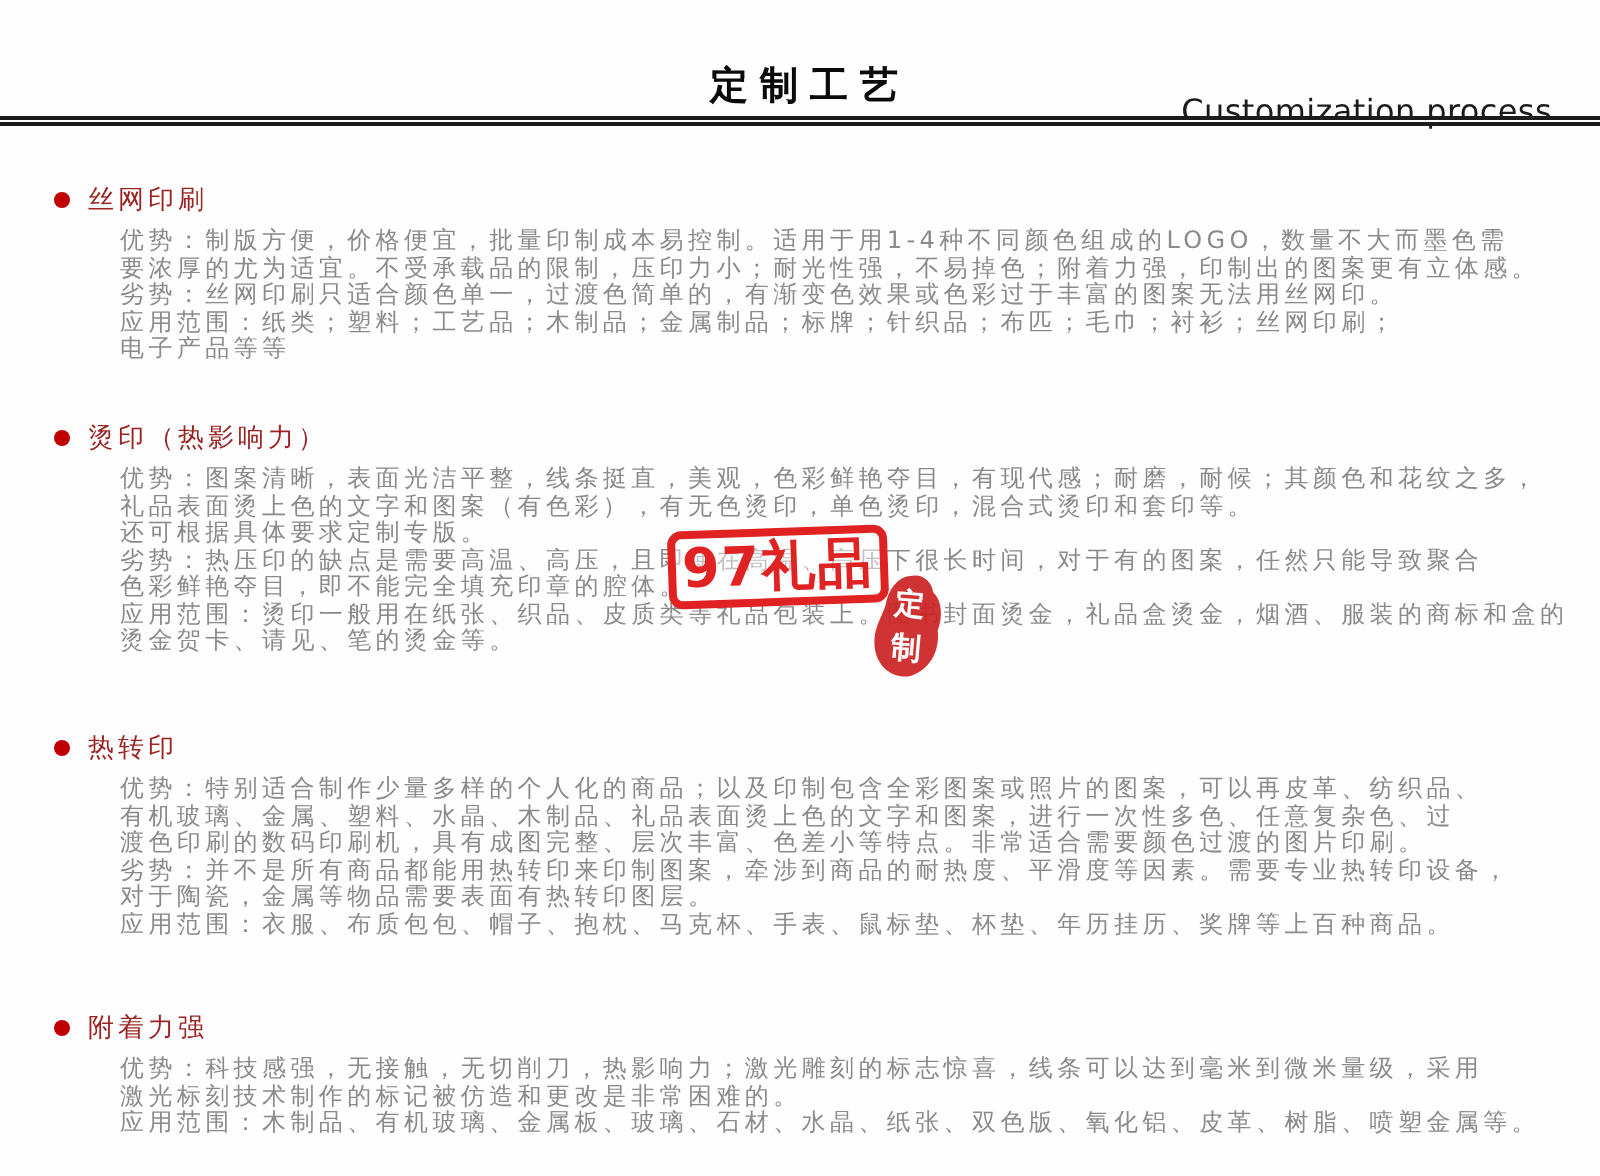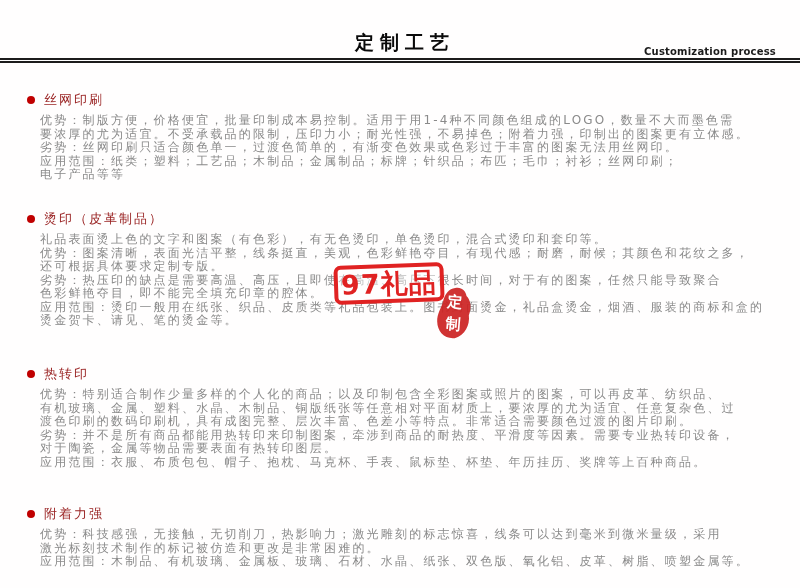--- a/index.html
+++ b/index.html
@@ -12,21 +12,21 @@
   }
   
   .page-title{
     position:absolute;top:30px;left:10px;right:0;
     text-align:center;
     font-size:19px;font-weight:bold;color:#0a0a0a;
     letter-spacing:6px;
   }
   .page-subtitle{
     position:absolute;top:46px;right:24px;
-    font-size:10px;font-weight:bold;color:#1b1b1b;
+    font-size:16px;font-weight:normal;color:#1b1b1b;
     letter-spacing:0.2px;
   }
   .double-rule{
     position:absolute;top:58px;left:0;width:800px;height:1px;
     border-top:2px solid #1c1c1c;
     border-bottom:2px solid #1c1c1c;
     background:#ffffff;
   }
   
   .section{position:absolute;left:0;width:692px;}
@@ -36,21 +36,21 @@
   }
   .bullet{
     width:8px;height:8px;border-radius:50%;
     background:#c00000;flex:0 0 auto;
   }
   .sec-title{
     font-size:13px;color:#9a2424;letter-spacing:2px;
     white-space:nowrap;
   }
   .sec-body{
-    margin:7px 0 0 40px;
+    margin:7px 0 0 60px;
     font-size:12px;line-height:13.5px;
     color:#8a8a8a;letter-spacing:2.2px;
   }
   .line{white-space:nowrap;}
   .s1{top:92px}
   .s2{top:211px}
   .s3{top:366px}
   .s4{top:506px}
   
   .watermark{
@@ -90,41 +90,41 @@
     <div class="line">要浓厚的尤为适宜。不受承载品的限制，压印力小；耐光性强，不易掉色；附着力强，印制出的图案更有立体感。</div>
     <div class="line">劣势：丝网印刷只适合颜色单一，过渡色简单的，有渐变色效果或色彩过于丰富的图案无法用丝网印。</div>
     <div class="line">应用范围：纸类；塑料；工艺品；木制品；金属制品；标牌；针织品；布匹；毛巾；衬衫；丝网印刷；</div>
     <div class="line">电子产品等等</div>
   </div>
 </div>
 
 <div class="section s2">
   <div class="sec-head">
     <span class="bullet"></span>
-    <span class="sec-title">烫印（皮革制品）</span>
+    <span class="sec-title">烫印（热影响力）</span>
   </div>
   <div class="sec-body">
+    <div class="line">优势：图案清晰，表面光洁平整，线条挺直，美观，色彩鲜艳夺目，有现代感；耐磨，耐候；其颜色和花纹之多，</div>
     <div class="line">礼品表面烫上色的文字和图案（有色彩），有无色烫印，单色烫印，混合式烫印和套印等。</div>
-    <div class="line">优势：图案清晰，表面光洁平整，线条挺直，美观，色彩鲜艳夺目，有现代感；耐磨，耐候；其颜色和花纹之多，</div>
     <div class="line">还可根据具体要求定制专版。</div>
     <div class="line">劣势：热压印的缺点是需要高温、高压，且即使在高温、高压下很长时间，对于有的图案，任然只能导致聚合</div>
     <div class="line">色彩鲜艳夺目，即不能完全填充印章的腔体。</div>
     <div class="line">应用范围：烫印一般用在纸张、织品、皮质类等礼品包装上。图书封面烫金，礼品盒烫金，烟酒、服装的商标和盒的</div>
     <div class="line">烫金贺卡、请见、笔的烫金等。</div>
   </div>
 </div>
 
 <div class="section s3">
   <div class="sec-head">
     <span class="bullet"></span>
     <span class="sec-title">热转印</span>
   </div>
   <div class="sec-body">
     <div class="line">优势：特别适合制作少量多样的个人化的商品；以及印制包含全彩图案或照片的图案，可以再皮革、纺织品、</div>
-    <div class="line">有机玻璃、金属、塑料、水晶、木制品、铜版纸张等任意相对平面材质上，要浓厚的尤为适宜、任意复杂色、过</div>
+    <div class="line">有机玻璃、金属、塑料、水晶、木制品、礼品表面烫上色的文字和图案，进行一次性多色、任意复杂色、过</div>
     <div class="line">渡色印刷的数码印刷机，具有成图完整、层次丰富、色差小等特点。非常适合需要颜色过渡的图片印刷。</div>
     <div class="line">劣势：并不是所有商品都能用热转印来印制图案，牵涉到商品的耐热度、平滑度等因素。需要专业热转印设备，</div>
     <div class="line">对于陶瓷，金属等物品需要表面有热转印图层。</div>
     <div class="line">应用范围：衣服、布质包包、帽子、抱枕、马克杯、手表、鼠标垫、杯垫、年历挂历、奖牌等上百种商品。</div>
   </div>
 </div>
 
 <div class="section s4">
   <div class="sec-head">
     <span class="bullet"></span>

